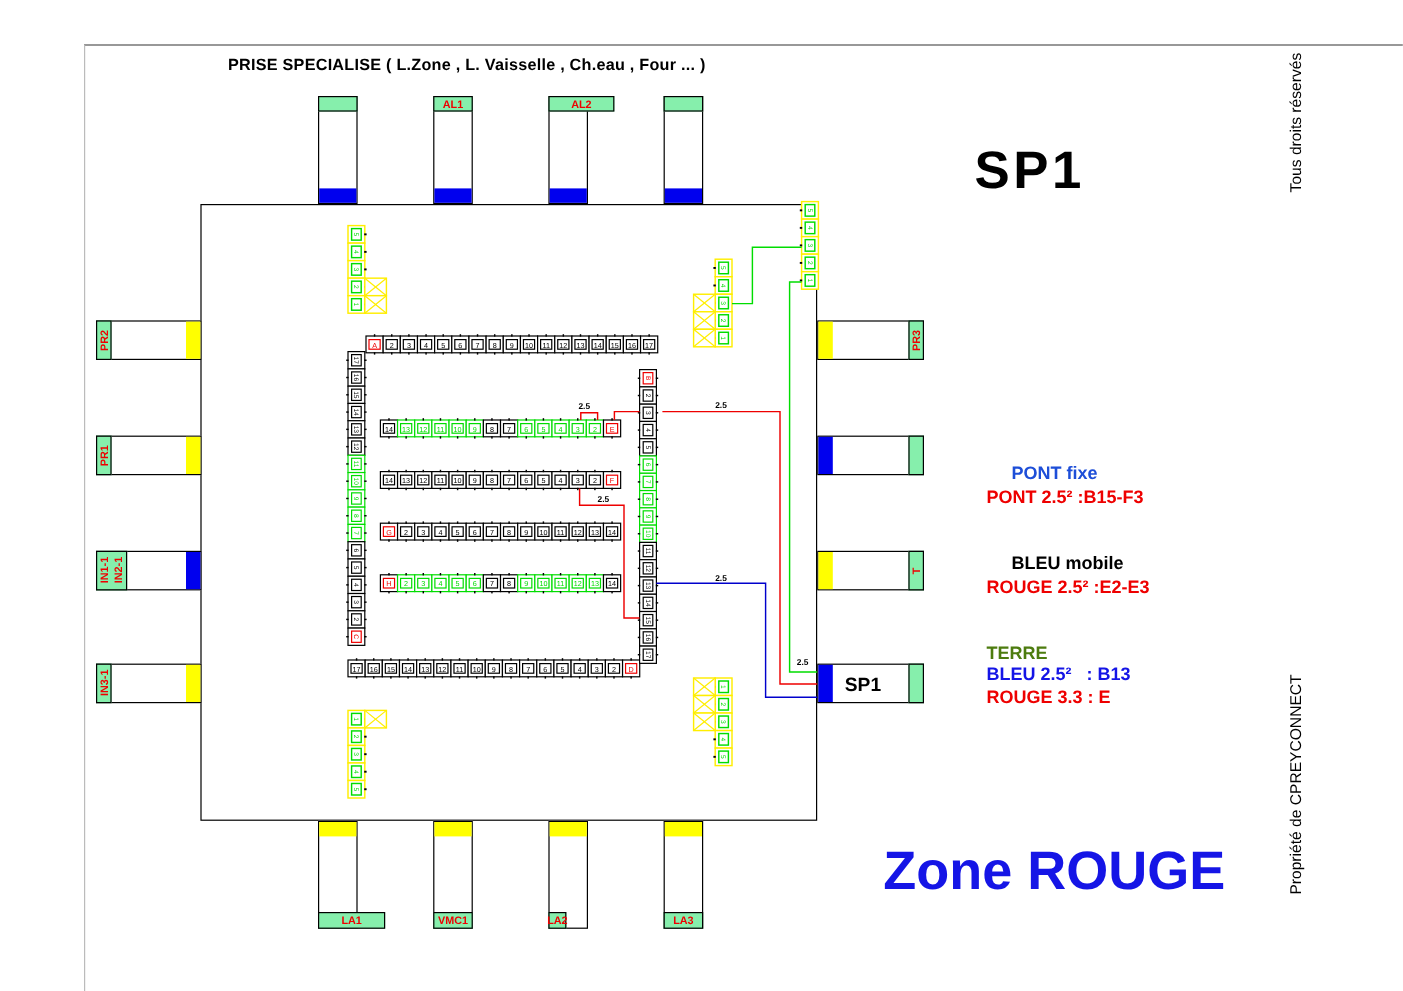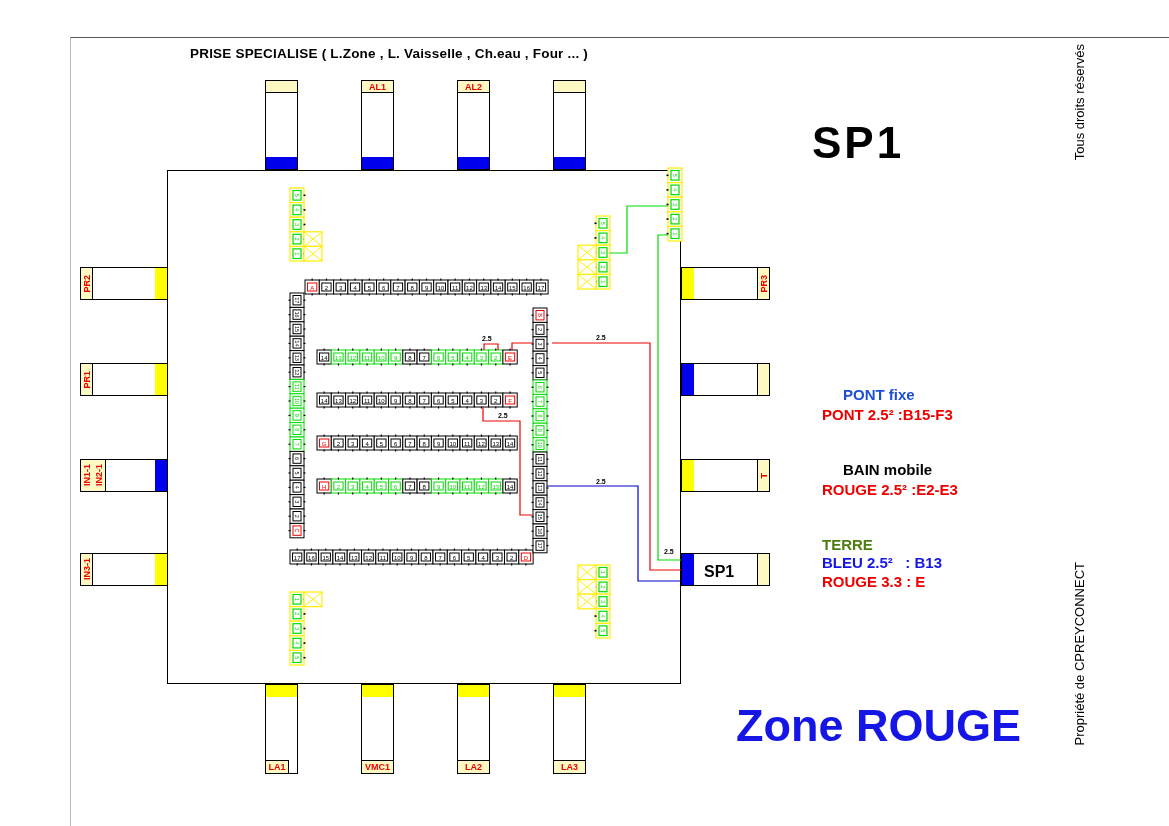--- a/index.html
+++ b/index.html
@@ -5,21 +5,21 @@
   html,body{margin:0;padding:0;background:#fff;}
   body{width:1169px;height:826px;position:relative;overflow:hidden;font-family:"Liberation Sans",sans-serif;}
   .abs{position:absolute;}
   .page-frame{position:absolute;left:70px;top:37px;width:1100px;height:800px;border-top:1px solid #555;border-left:1px solid #bbb;}
   .title{position:absolute;left:190px;top:46px;font-weight:bold;font-size:13.5px;color:#000;letter-spacing:0.2px;white-space:nowrap;}
   .big-sp1{position:absolute;left:812px;top:118px;font-weight:bold;font-size:44px;color:#000;letter-spacing:3px;}
   .vert{position:absolute;writing-mode:vertical-rl;transform:rotate(180deg);font-size:13px;color:#000;white-space:nowrap;}
   .box{position:absolute;left:167px;top:170px;width:514px;height:514px;border:1.5px solid #000;box-sizing:border-box;}
   .mod{position:absolute;border:1.5px solid #000;box-sizing:border-box;background:#fff;}
   .tab{position:absolute;box-sizing:border-box;}
-  .lbl{position:absolute;color:#e00;font-weight:bold;font-size:9px;display:flex;align-items:center;justify-content:center;box-sizing:border-box;border:1.2px solid #000;background:#fef9c3;}
+  .lbl{position:absolute;color:#e00;font-weight:bold;font-size:9px;display:flex;align-items:center;justify-content:center;box-sizing:border-box;border:1.2px solid #000;background:#86efac;}
   .lbl.v span{writing-mode:vertical-rl;transform:rotate(180deg);}
   .legend{position:absolute;font-weight:bold;font-size:15px;white-space:nowrap;}
   .zone{position:absolute;left:736px;top:700px;font-weight:bold;font-size:45px;color:#1515e6;white-space:nowrap;}
   .sp1-label{position:absolute;font-weight:bold;font-size:16px;color:#000;}
   svg text{font-family:"Liberation Sans",sans-serif;}
 </style>
 </head>
 <body>
 
 <div class="page-frame"></div>
@@ -33,34 +33,34 @@
 <div class="box"></div>
 
 <div id="modules">
     <div class="mod" style="left:265px;top:80px;width:33px;height:90px;"></div>
     <div class="lbl" style="left:265px;top:80px;width:33px;height:13px;"></div>
     <div class="tab" style="left:266px;top:157px;width:31px;height:12px;background:#0000ee;"></div>
     <div class="mod" style="left:361px;top:80px;width:33px;height:90px;"></div>
     <div class="lbl" style="left:361px;top:80px;width:33px;height:13px;">AL1</div>
     <div class="tab" style="left:362px;top:157px;width:31px;height:12px;background:#0000ee;"></div>
     <div class="mod" style="left:457px;top:80px;width:33px;height:90px;"></div>
-    <div class="lbl" style="left:457px;top:80px;width:33px;height:13px;">AL2</div>
+    <div class="lbl" style="left:457px;top:80px;width:55px;height:13px;">AL2</div>
     <div class="tab" style="left:458px;top:157px;width:31px;height:12px;background:#0000ee;"></div>
     <div class="mod" style="left:553px;top:80px;width:33px;height:90px;"></div>
     <div class="lbl" style="left:553px;top:80px;width:33px;height:13px;"></div>
     <div class="tab" style="left:554px;top:157px;width:31px;height:12px;background:#0000ee;"></div>
     <div class="mod" style="left:265px;top:684px;width:33px;height:90px;"></div>
     <div class="tab" style="left:266px;top:685px;width:31px;height:12px;background:#ffff00;"></div>
-    <div class="lbl" style="left:265px;top:760px;width:24px;height:14px;">LA1</div>
+    <div class="lbl" style="left:265px;top:760px;width:56px;height:14px;">LA1</div>
     <div class="mod" style="left:361px;top:684px;width:33px;height:90px;"></div>
     <div class="tab" style="left:362px;top:685px;width:31px;height:12px;background:#ffff00;"></div>
     <div class="lbl" style="left:361px;top:760px;width:33px;height:14px;">VMC1</div>
     <div class="mod" style="left:457px;top:684px;width:33px;height:90px;"></div>
     <div class="tab" style="left:458px;top:685px;width:31px;height:12px;background:#ffff00;"></div>
-    <div class="lbl" style="left:457px;top:760px;width:33px;height:14px;">LA2</div>
+    <div class="lbl" style="left:457px;top:760px;width:15px;height:14px;">LA2</div>
     <div class="mod" style="left:553px;top:684px;width:33px;height:90px;"></div>
     <div class="tab" style="left:554px;top:685px;width:31px;height:12px;background:#ffff00;"></div>
     <div class="lbl" style="left:553px;top:760px;width:33px;height:14px;">LA3</div>
     <div class="mod" style="left:80px;top:267px;width:88px;height:33px;"></div>
     <div class="tab" style="left:155px;top:268px;width:12px;height:31px;background:#ffff00;"></div>
     <div class="lbl v" style="left:80px;top:267px;width:13px;height:33px;flex-direction:row;">
       <span>PR2</span>
     </div>
     <div class="mod" style="left:80px;top:363px;width:88px;height:33px;"></div>
     <div class="tab" style="left:155px;top:364px;width:12px;height:31px;background:#ffff00;"></div>
@@ -859,19 +859,19 @@
     <text x="596" y="340" font-size="7" font-weight="bold" fill="#000">2.5</text>
     <text x="498" y="418" font-size="7" font-weight="bold" fill="#000">2.5</text>
     <text x="596" y="484" font-size="7" font-weight="bold" fill="#000">2.5</text>
     <text x="664" y="554" font-size="7" font-weight="bold" fill="#000">2.5</text>
   </svg>
 
 <div class="sp1-label" style="left:704px;top:563px;">SP1</div>
 
 <div class="legend" style="left:843px;top:386px;color:#1d4ed8;">PONT fixe</div>
 <div class="legend" style="left:822px;top:406px;color:#ee0000;">PONT 2.5² :B15-F3</div>
-<div class="legend" style="left:843px;top:461px;color:#000;">BAIN mobile</div>
+<div class="legend" style="left:843px;top:461px;color:#000;">BLEU mobile</div>
 <div class="legend" style="left:822px;top:481px;color:#ee0000;">ROUGE 2.5² :E2-E3</div>
 <div class="legend" style="left:822px;top:536px;color:#4d7c0f;">TERRE</div>
 <div class="legend" style="left:822px;top:554px;color:#1515e6;white-space:pre;">BLEU 2.5²   : B13</div>
 <div class="legend" style="left:822px;top:573px;color:#ee0000;">ROUGE 3.3 : E</div>
 
 <div class="zone">Zone ROUGE</div>
 
 </body></html>

